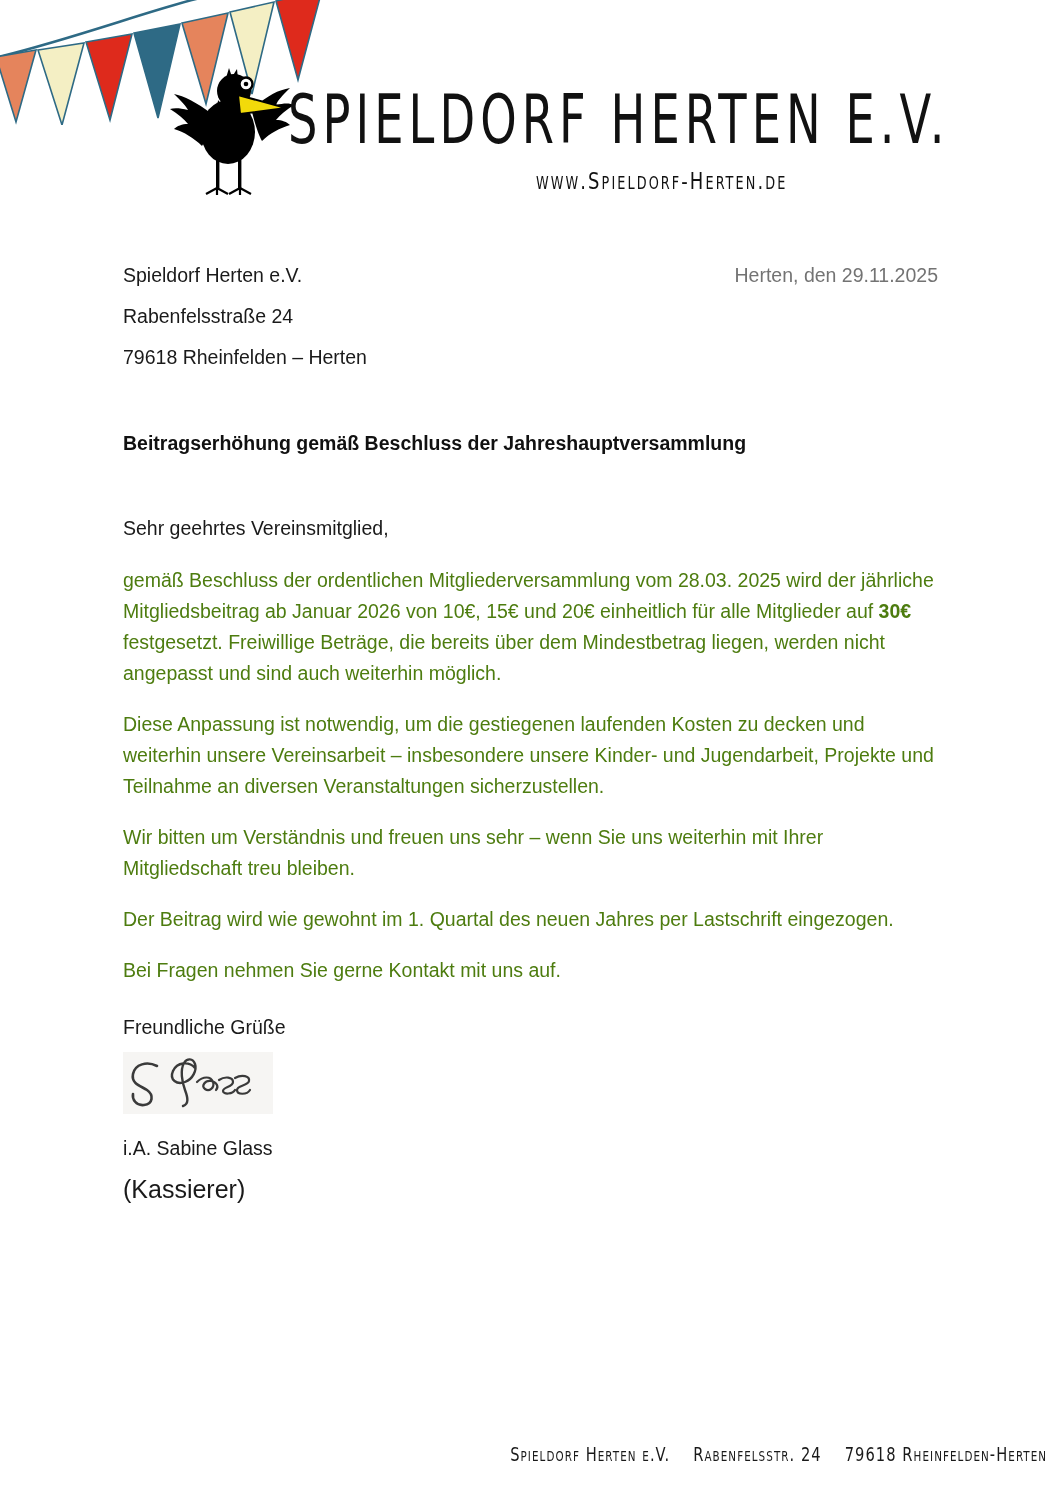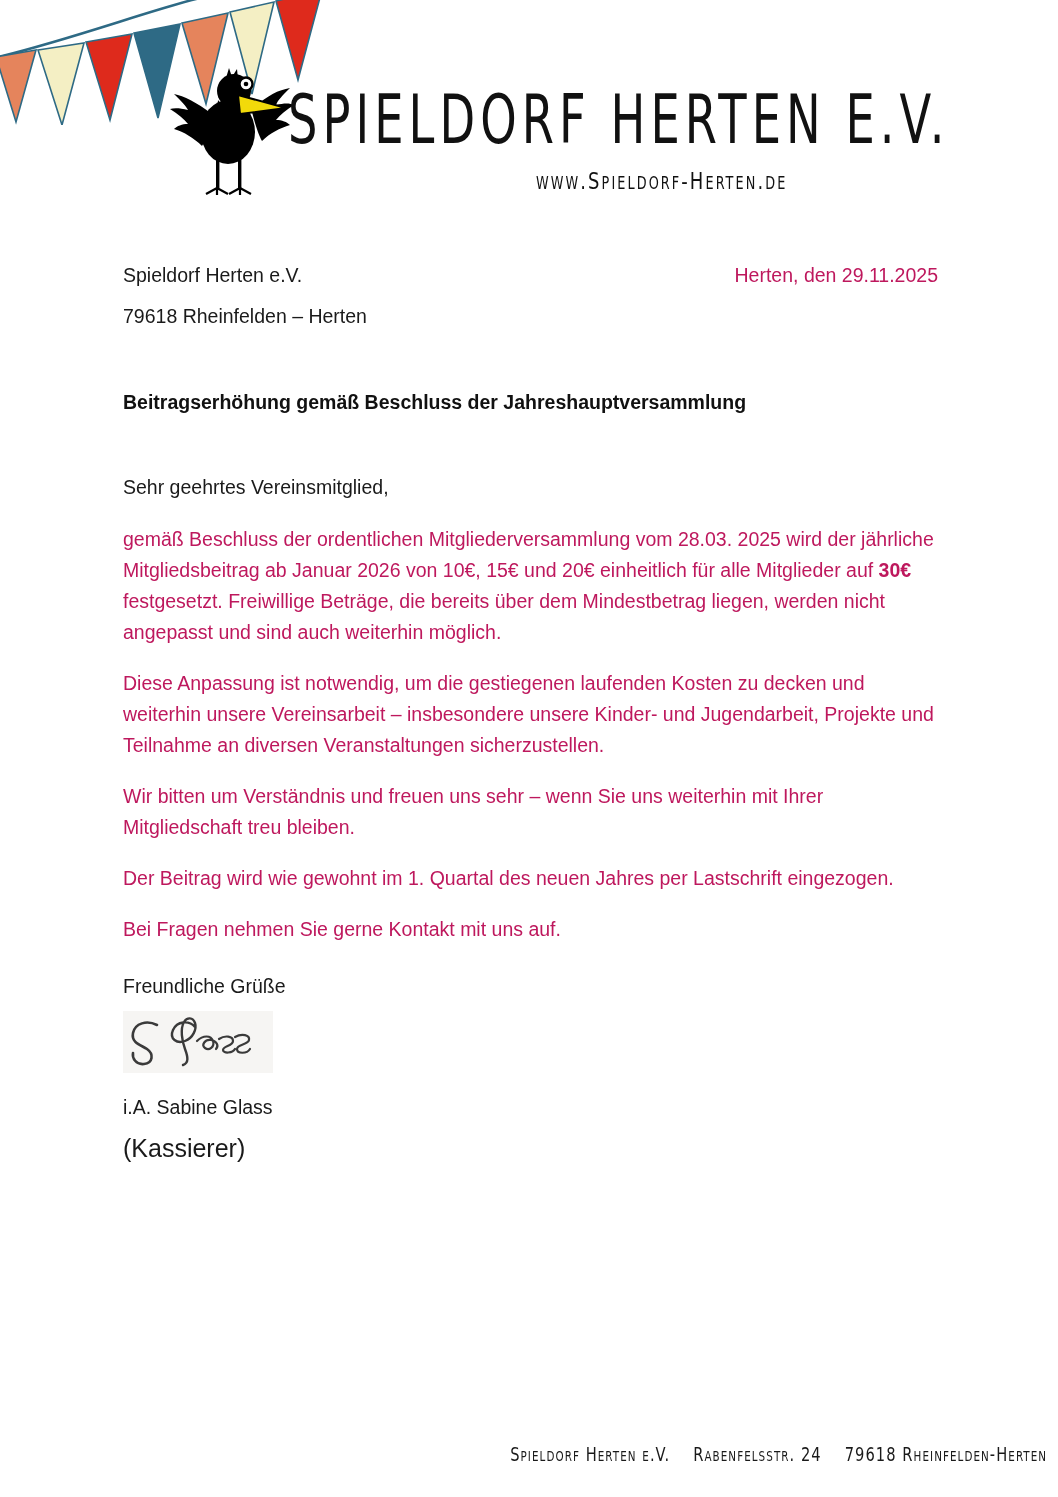--- a/index.html
+++ b/index.html
@@ -86,40 +86,40 @@
     line-height: 22px;
     color: #1a1a1a;
     white-space: nowrap;
   }
   .date-line {
     position: absolute;
     right: 0;
     top: 0;
     font-size: 19.5px;
     line-height: 22px;
-    color: #be185d;
+    color: #737373;
     white-space: nowrap;
   }
   .subject {
     margin-top: 44px;
     font-size: 19.5px;
     line-height: 24px;
     font-weight: bold;
     color: #111111;
   }
   .salutation {
     margin-top: 61px;
     font-size: 19.5px;
     line-height: 24px;
   }
   .para {
     margin-top: 20px;
     font-size: 19.5px;
     line-height: 31px;
-    color: #be185d;
+    color: #4d7c0f;
     text-align: left;
   }
   .para.first { margin-top: 25px; }
   .para b { font-weight: bold; }
 
   .closing {
     margin-top: 29px;
     font-size: 19.5px;
     line-height: 24px;
   }
@@ -223,20 +223,23 @@
 
     <div class="brand-title">SPIELDORF HERTEN E.V.</div>
     <div class="brand-url">www.Spieldorf-Herten.de</div>
   </div>
 
   <div class="letter">
 
     <div class="addr-row">
       <div class="addr-line">Spieldorf Herten e.V.</div>
       <div class="date-line">Herten, den 29.11.2025</div>
+    </div>
+    <div class="addr-row">
+      <div class="addr-line">Rabenfelsstraße 24</div>
     </div>
     <div class="addr-row">
       <div class="addr-line">79618 Rheinfelden – Herten</div>
     </div>
 
     <div class="subject">Beitragserhöhung gemäß Beschluss der Jahreshauptversammlung</div>
 
     <div class="salutation">Sehr geehrtes Vereinsmitglied,</div>
 
     <p class="para first"><span>gemäß Beschluss der ordentlichen Mitgliederversammlung vom 28.03. 2025 wird der jährliche Mitgliedsbeitrag ab Januar 2026 von 10€, 15€ und 20€ einheitlich für alle Mitglieder auf </span><b>30€</b><span> festgesetzt. Freiwillige Beträge, die bereits über dem Mindestbetrag liegen, werden nicht angepasst und sind auch weiterhin möglich.</span></p>

